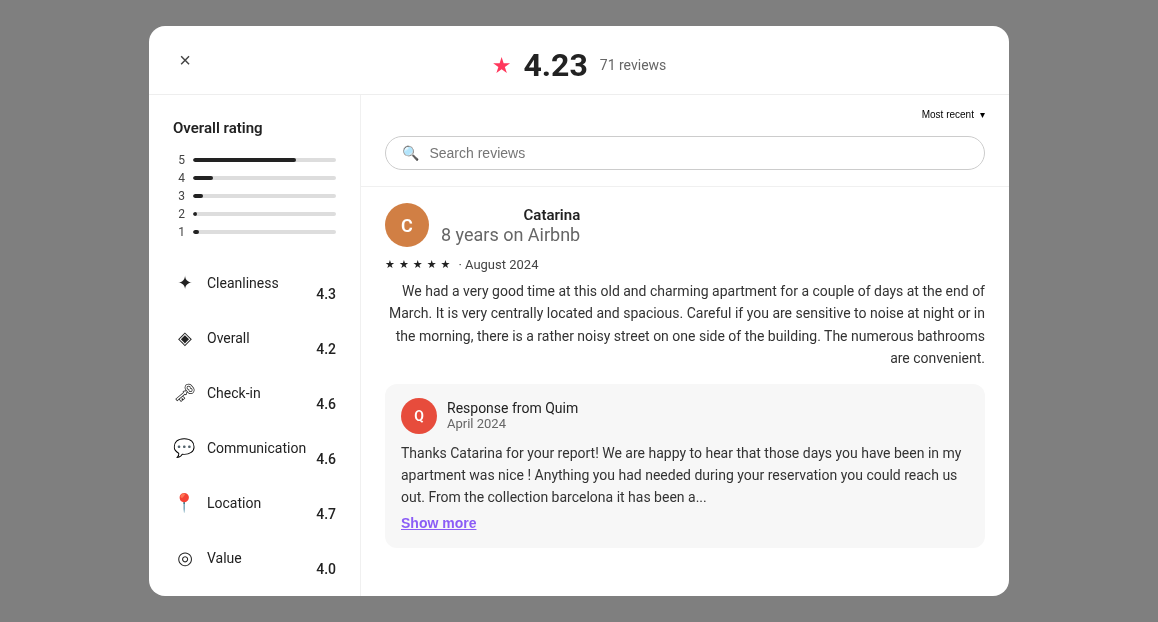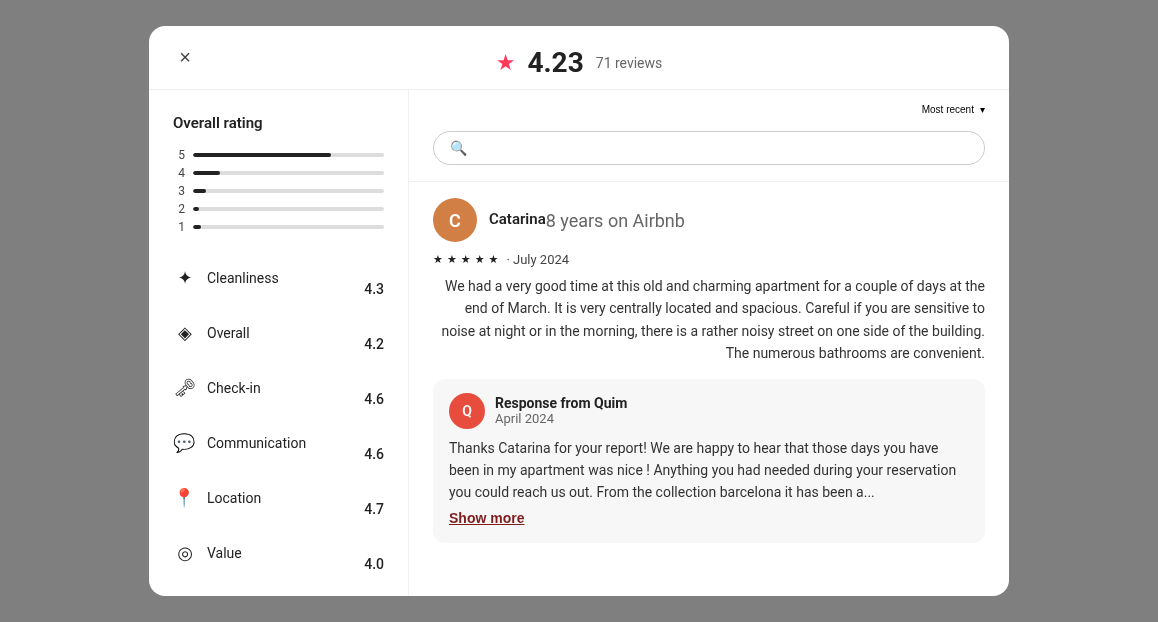--- a/index.html
+++ b/index.html
@@ -66,34 +66,34 @@
       align-items: center;
       gap: 12px;
     }
 
     .star-icon {
       color: #FF385C;
       font-size: 22px;
     }
 
     .rating-number {
-      font-size: 28px;
+      font-size: 32px;
       font-weight: 700;
     }
 
     
     .modal-body {
       display: flex;
       flex: 1;
       overflow: hidden;
     }
 
     
     .left-panel {
-      width: 260px;
+      width: 212px;
       flex-shrink: 0;
       padding: 24px;
       overflow-y: auto;
       border-right: 1px solid #f0f0f0;
     }
 
     .overall-label {
       font-size: 15px;
       font-weight: 600;
       margin-bottom: 16px;
@@ -233,20 +233,22 @@
       display: flex;
       align-items: center;
       justify-content: center;
       font-size: 18px;
       font-weight: 600;
       color: #fff;
     }
 
     .reviewer-info {
       display: flex;
+      flex-direction: column;
+      align-items: flex-end;
     }
 
     .reviewer-name {
       font-size: 15px;
       font-weight: 600;
     }
 
     .reviewer-meta {
       font-size: 18px;
       color: #666;
@@ -300,36 +302,36 @@
       display: flex;
       align-items: center;
       justify-content: center;
       font-size: 14px;
       color: #fff;
       font-weight: 600;
     }
 
     .response-name {
       font-size: 14px;
-      font-weight: 700;
+      font-weight: 400;
     }
 
     .response-date {
       font-size: 13px;
       color: #666;
     }
 
     .response-text {
       font-size: 14px;
       line-height: 1.6;
       color: #333;
     }
 
     .show-more-link {
-      color: #7f1d1d;
+      color: #8b5cf6;
       font-weight: 600;
       font-size: 14px;
       text-decoration: underline;
       cursor: pointer;
       background: none;
       border: none;
       padding: 0;
       margin-top: 6px;
       display: inline-block;
     }
@@ -448,39 +450,40 @@
           <div></div>
           <button style="display:flex;align-items:center;gap:6px;background:none;border:none;cursor:pointer;font-size:10px;font-weight:500;">
             <span>Most recent</span>
             <span>▾</span>
           </button>
         </div>
 
         <div class="search-bar-container">
           <div class="search-bar">
             <span class="search-icon">🔍</span>
+            <input type="text" class="search-input" placeholder="Search reviews" style="">
           </div>
         </div>
 
         <div class="reviews-list" id="reviews-list-container">
             <div class="review-item">
     <div class="reviewer-header">
       <div class="avatar" style="background:#D17F44">C</div>
       <div class="reviewer-info">
         <span class="reviewer-name">Catarina</span>
         <span class="reviewer-meta">8 years on Airbnb</span>
       </div>
     </div>
     <div class="review-stars-row">
       <span class="review-star">★</span>
                 <span class="review-star">★</span>
                 <span class="review-star">★</span>
                 <span class="review-star">★</span>
                 <span class="review-star">★</span>
-      <span class="review-date">· July 2024</span>
+      <span class="review-date">· August 2024</span>
     </div>
     <div class="review-text">We had a very good time at this old and charming apartment for a couple of days at the end of March. It is very centrally located and spacious. Careful if you are sensitive to noise at night or in the morning, there is a rather noisy street on one side of the building. The numerous bathrooms are convenient.</div>
 
       <div class="response-block">
         <div class="response-header">
           <div class="response-avatar" style="background:#e74c3c">Q</div>
           <div>
             <div class="response-name">Response from Quim</div>
             <div class="response-date">April 2024</div>
           </div>

